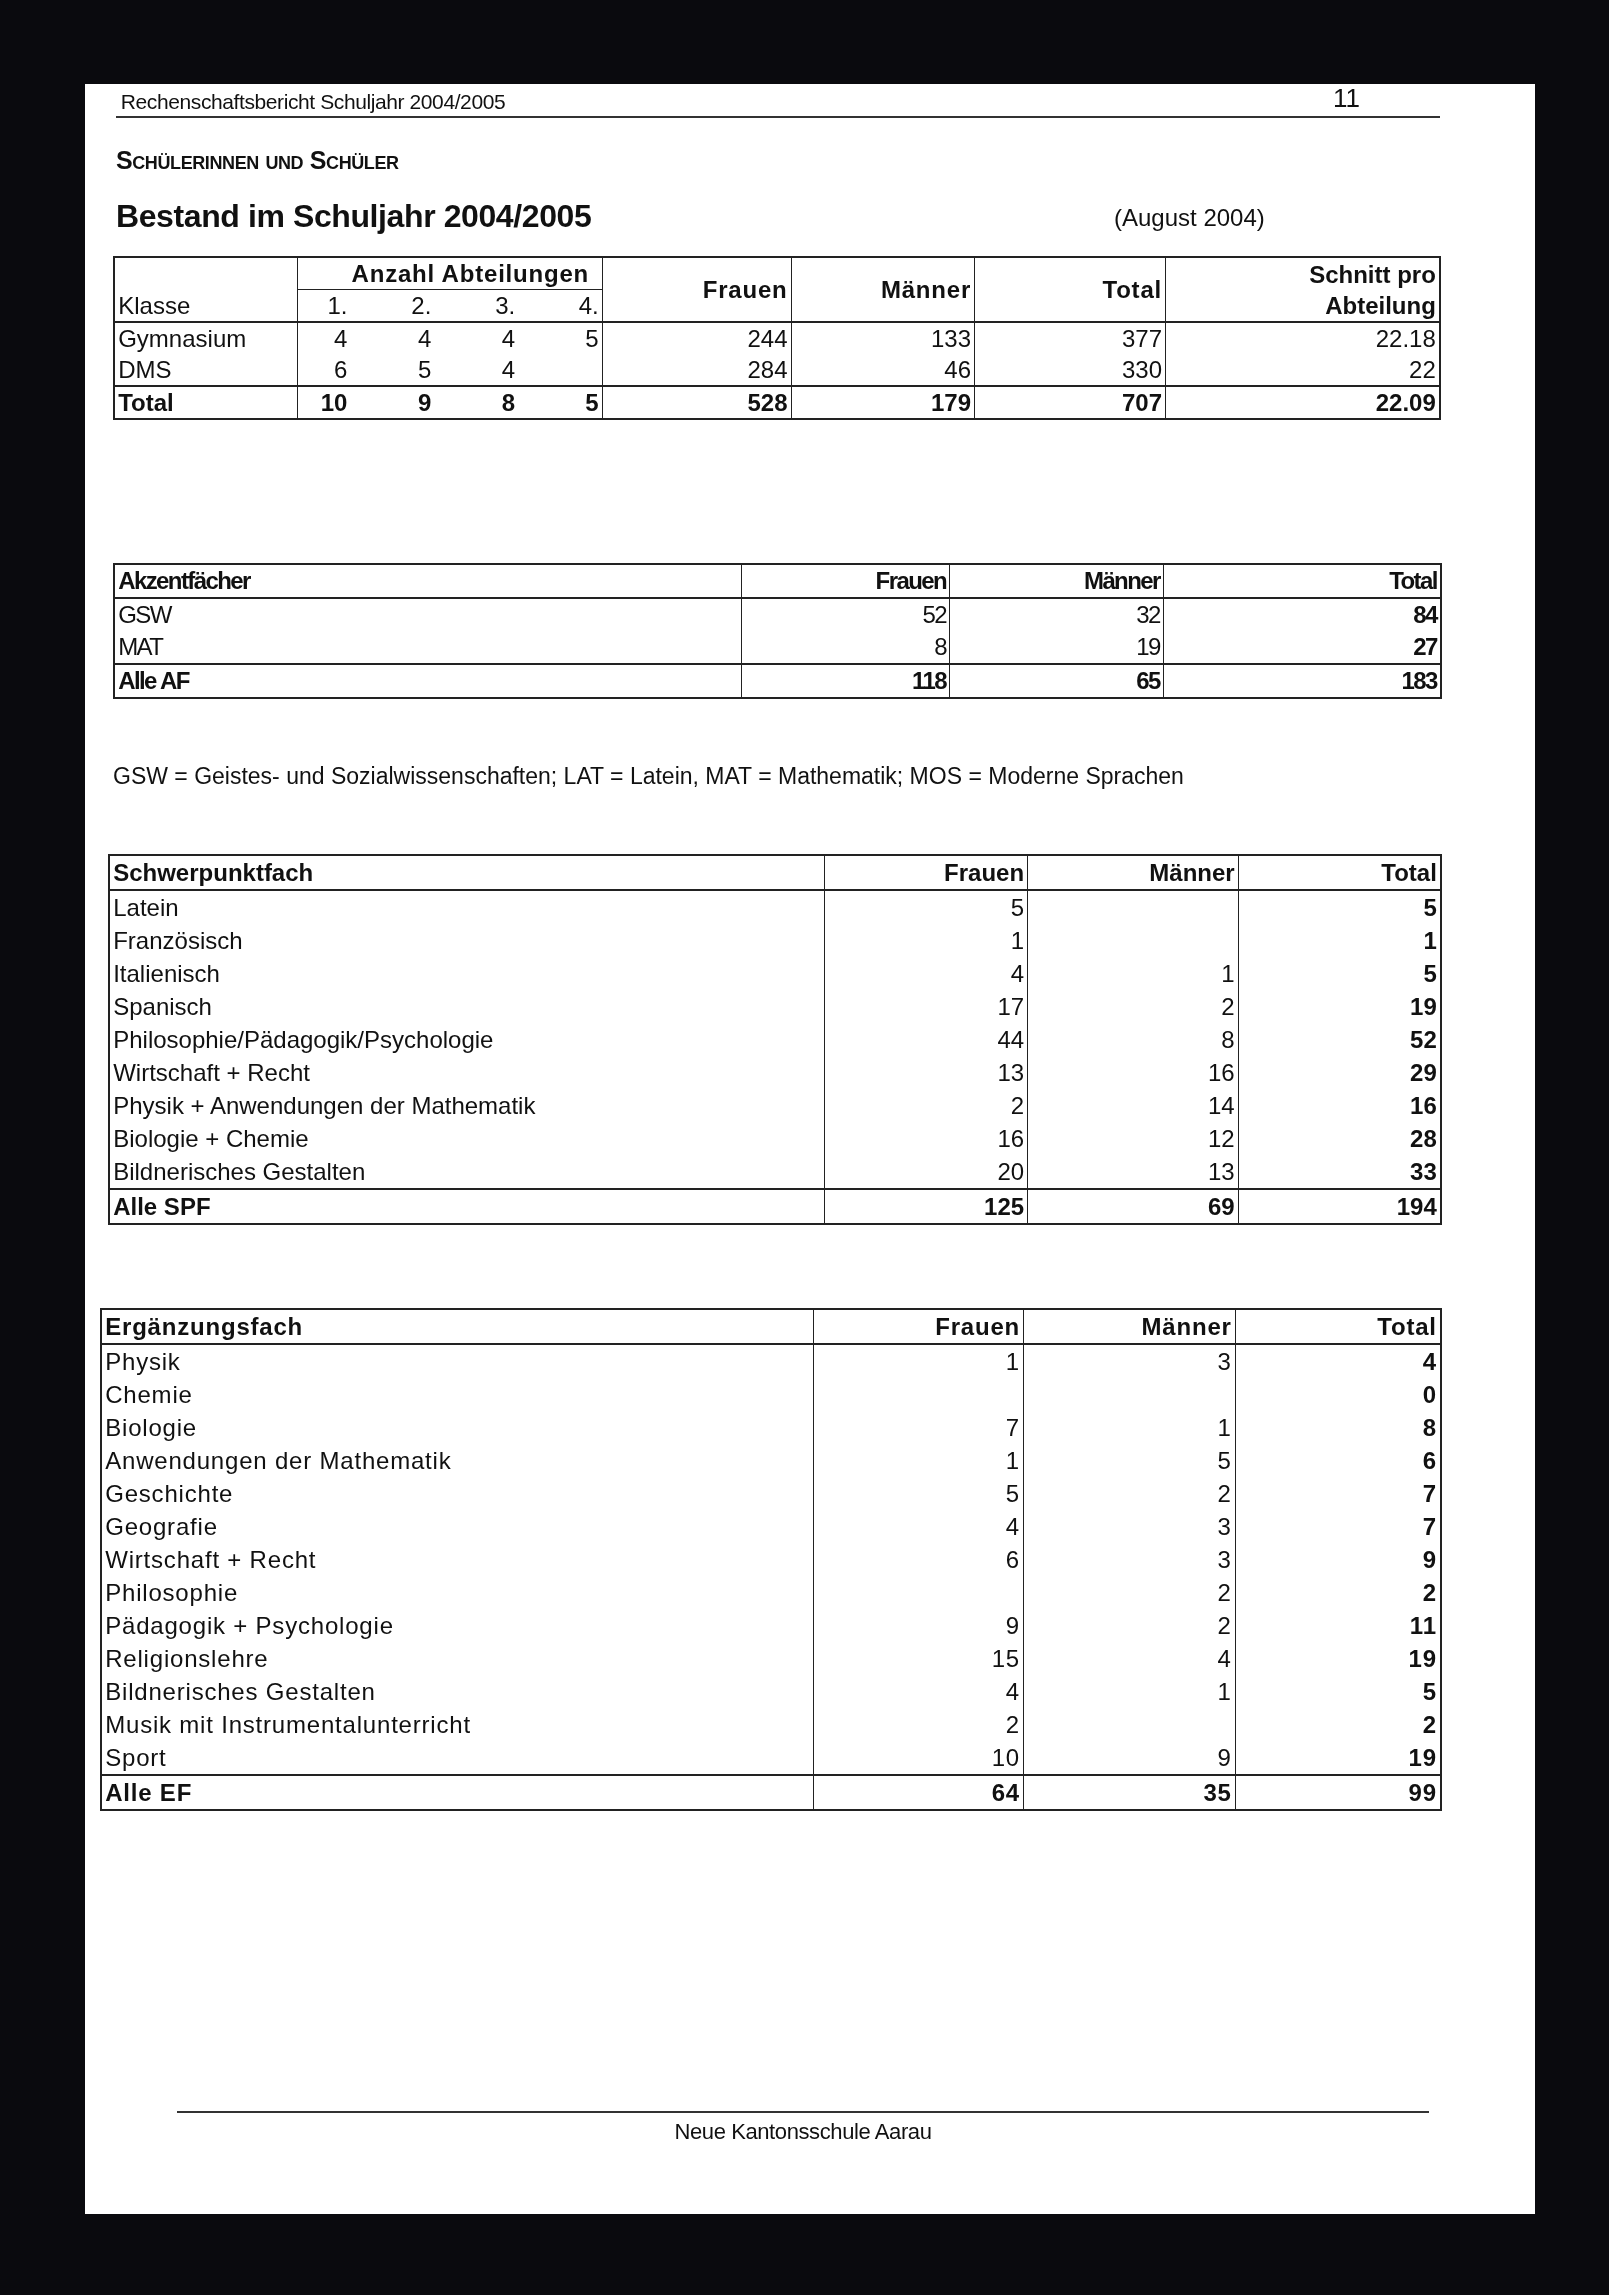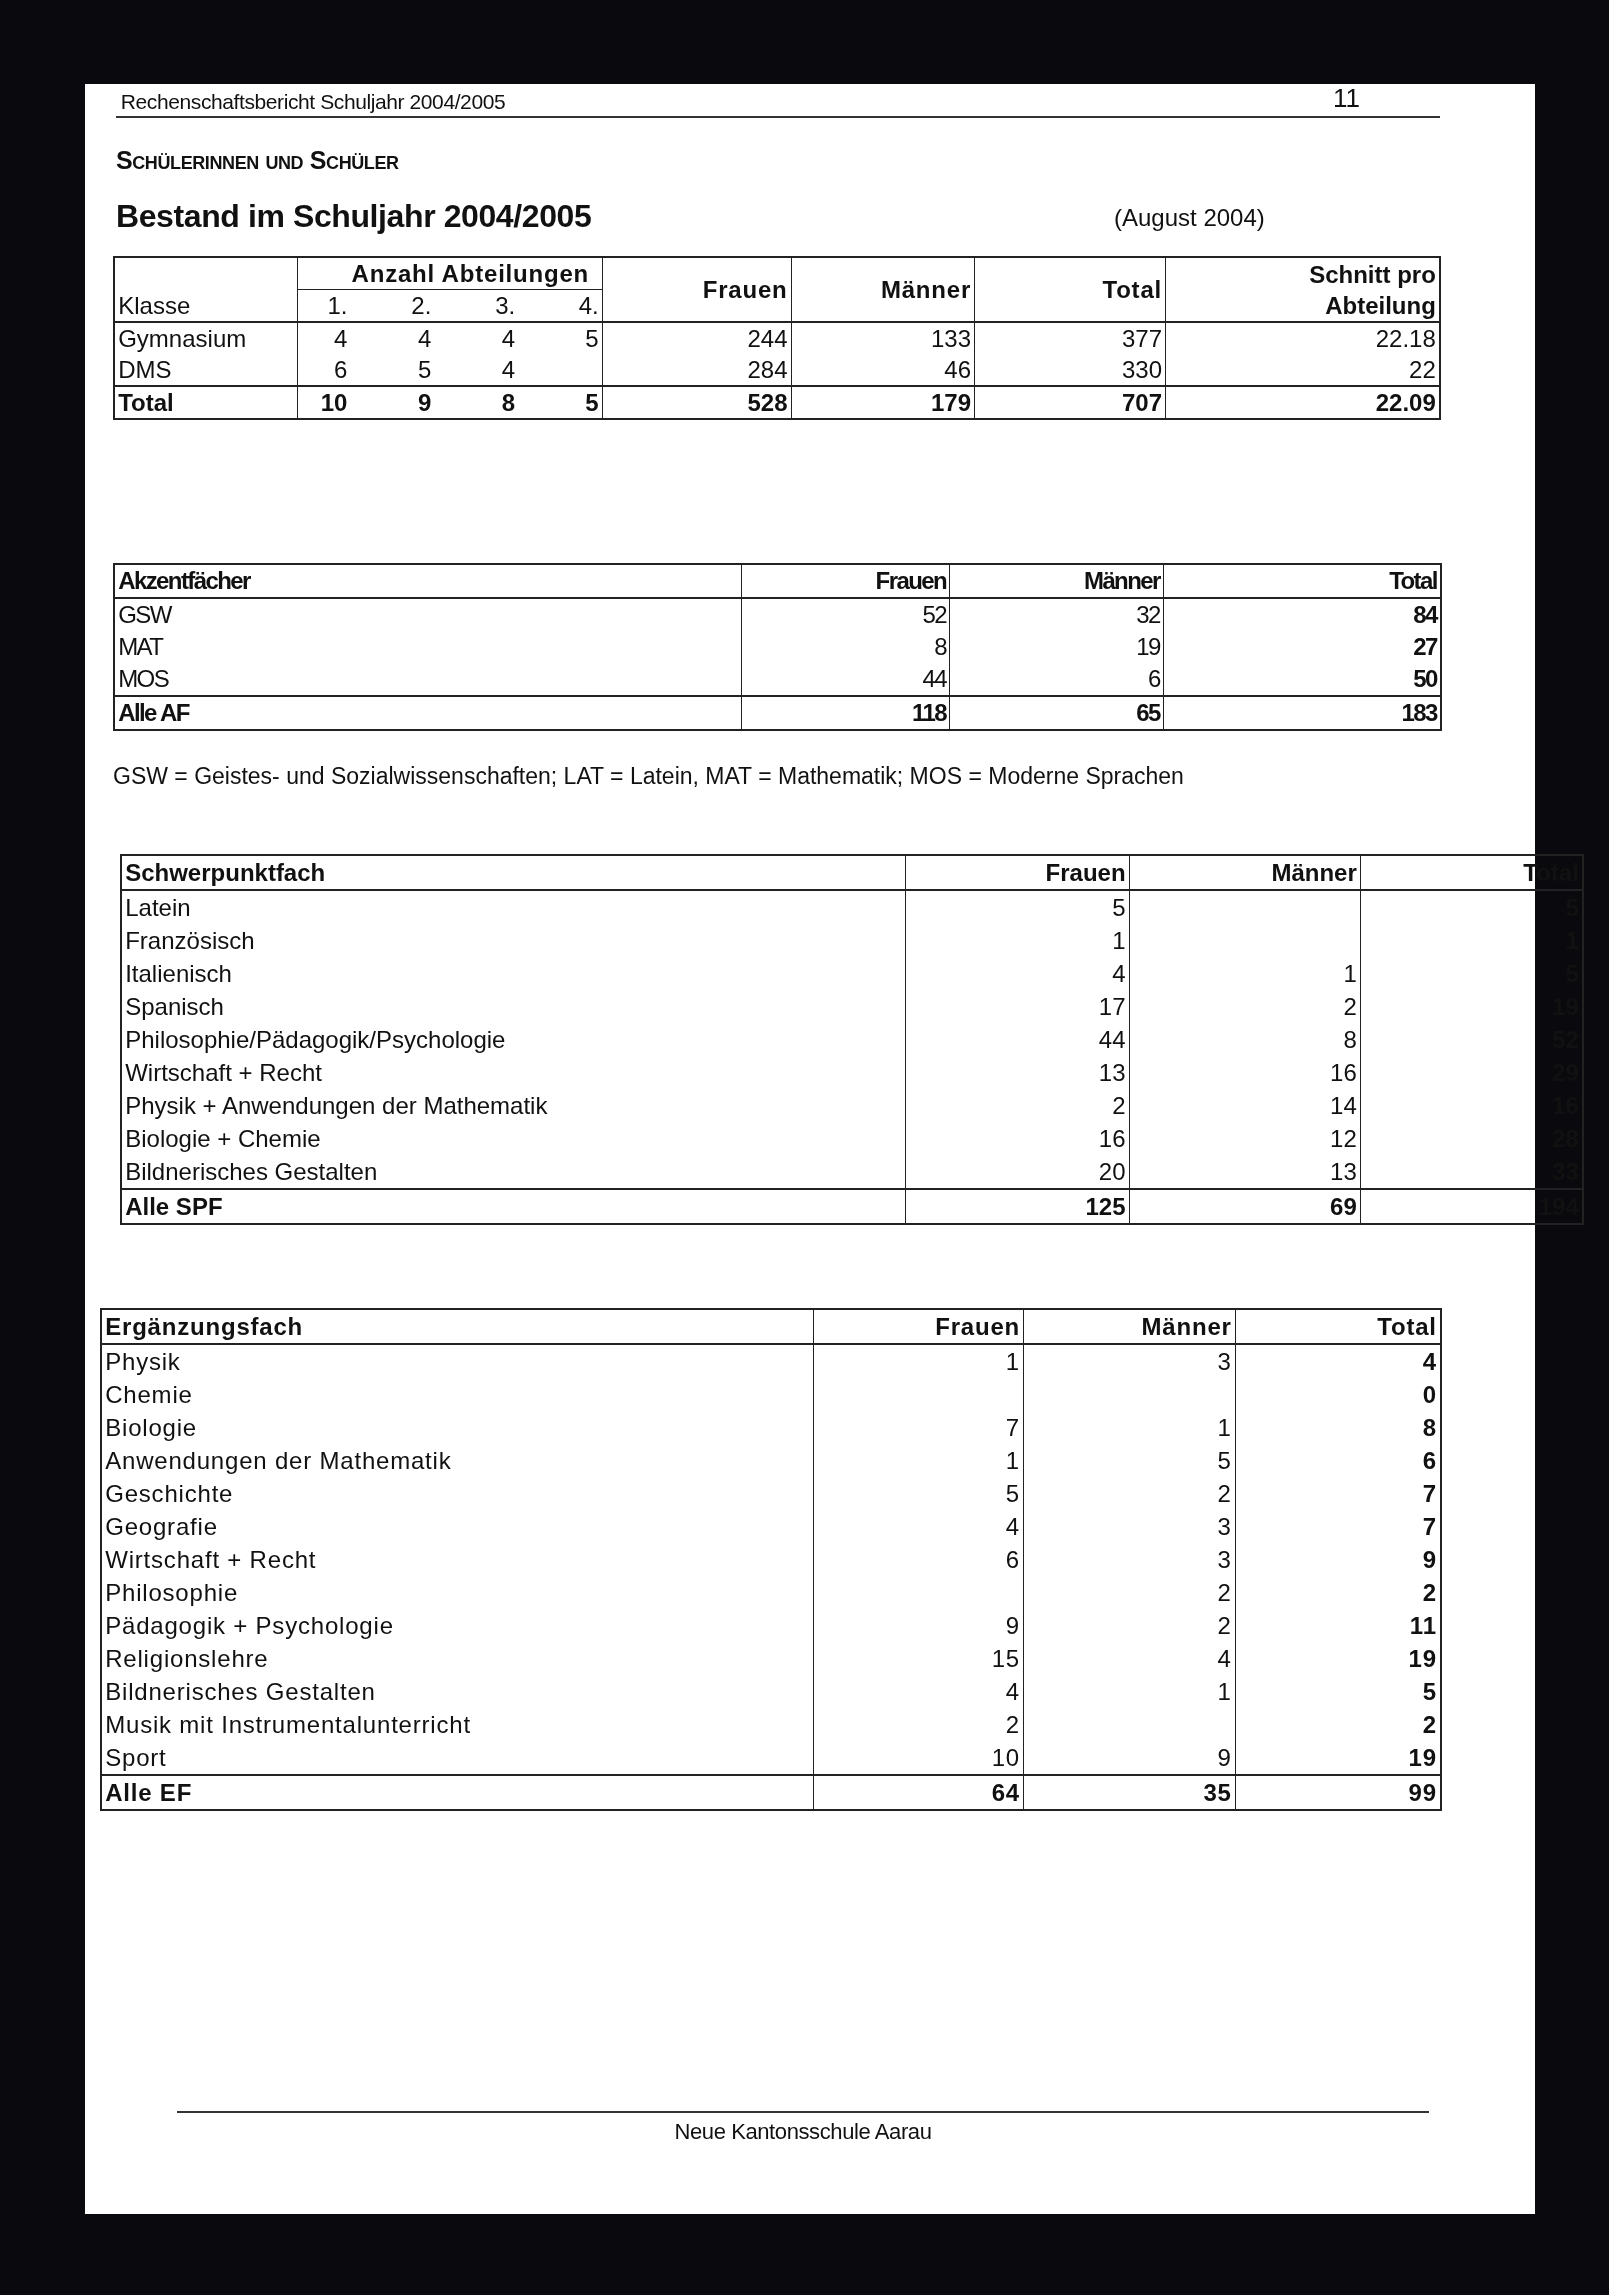--- a/index.html
+++ b/index.html
@@ -40,21 +40,21 @@
     
     .grid { border:2.4px solid #222;padding-left:48px; }
     .grid td { border-left:1.6px solid #222; }
     .grid td:first-child { border-left:none; }
     .grid .hrow td { border-bottom:2.4px solid #222; font-weight:bold; }
     .grid .trow td { border-top:2.4px solid #222; font-weight:bold;margin-left:24px; }
     #t2 { left:113px; top:563px; width:1329px; }
     #t2 td { font-size:24px; line-height:32px; letter-spacing:-1.6px; }
     #t2 .tot { font-weight:bold; }
     .footnote { position:absolute; left:113px; top:763px; font-size:23px; }
-    #t3 { left:120px; top:854px; width:1464px; }
+    #t3 { left:108px; top:854px; width:1334px; }
     #t3 td { line-height:33px; }
     #t3 .tot { font-weight:bold; }
     #t4 { left:100px; top:1308px; width:1342px;border-radius:30px; }
     #t4 td { line-height:33px; letter-spacing:0.8px; }
     #t4 .tot { font-weight:bold; }
     .ftr {
       position:absolute; left:177px; top:2111px; width:1252px; border-top:2.4px solid #333;
       text-align:center; font-size:22px; padding-top:6.4px; letter-spacing:-0.4px;
     }
   </style>
@@ -157,26 +157,20 @@
     <td class="num">52</td>
     <td class="num">32</td>
     <td class="num tot">84</td>
   </tr>
   <tr>
     <td>MAT</td>
     <td class="num">8</td>
     <td class="num">19</td>
     <td class="num tot">27</td>
   </tr>
-  <tr>
-    <td>MOS</td>
-    <td class="num">44</td>
-    <td class="num">6</td>
-    <td class="num tot">50</td>
-  </tr>
   <tr class="trow">
     <td>Alle AF</td>
     <td class="num">118</td>
     <td class="num">65</td>
     <td class="num">183</td>
   </tr>
 </tbody>
   </table>
 <div class="footnote">GSW = Geistes- und Sozialwissenschaften; LAT = Latein, MAT = Mathematik; MOS = Moderne Sprachen</div>
 

